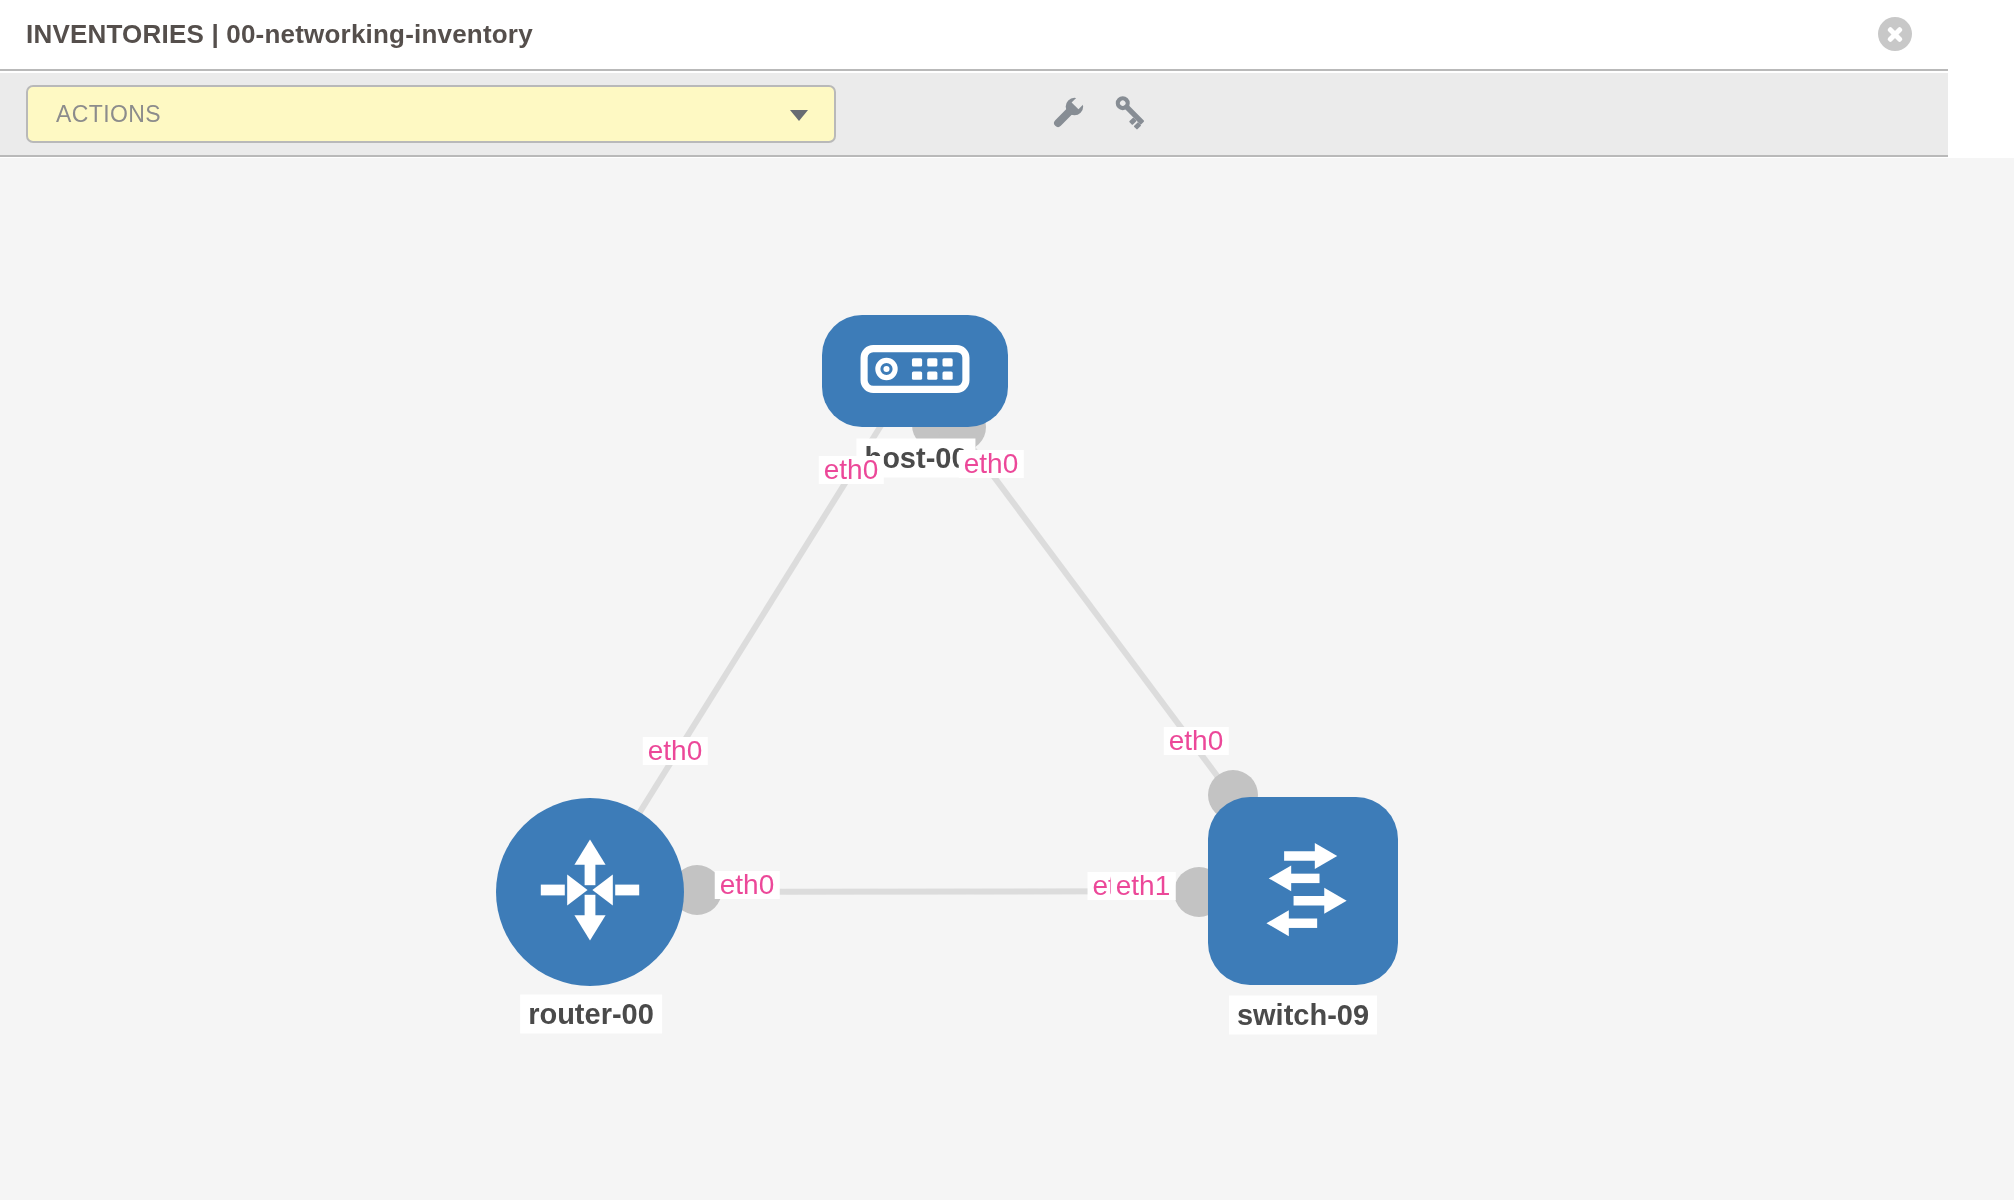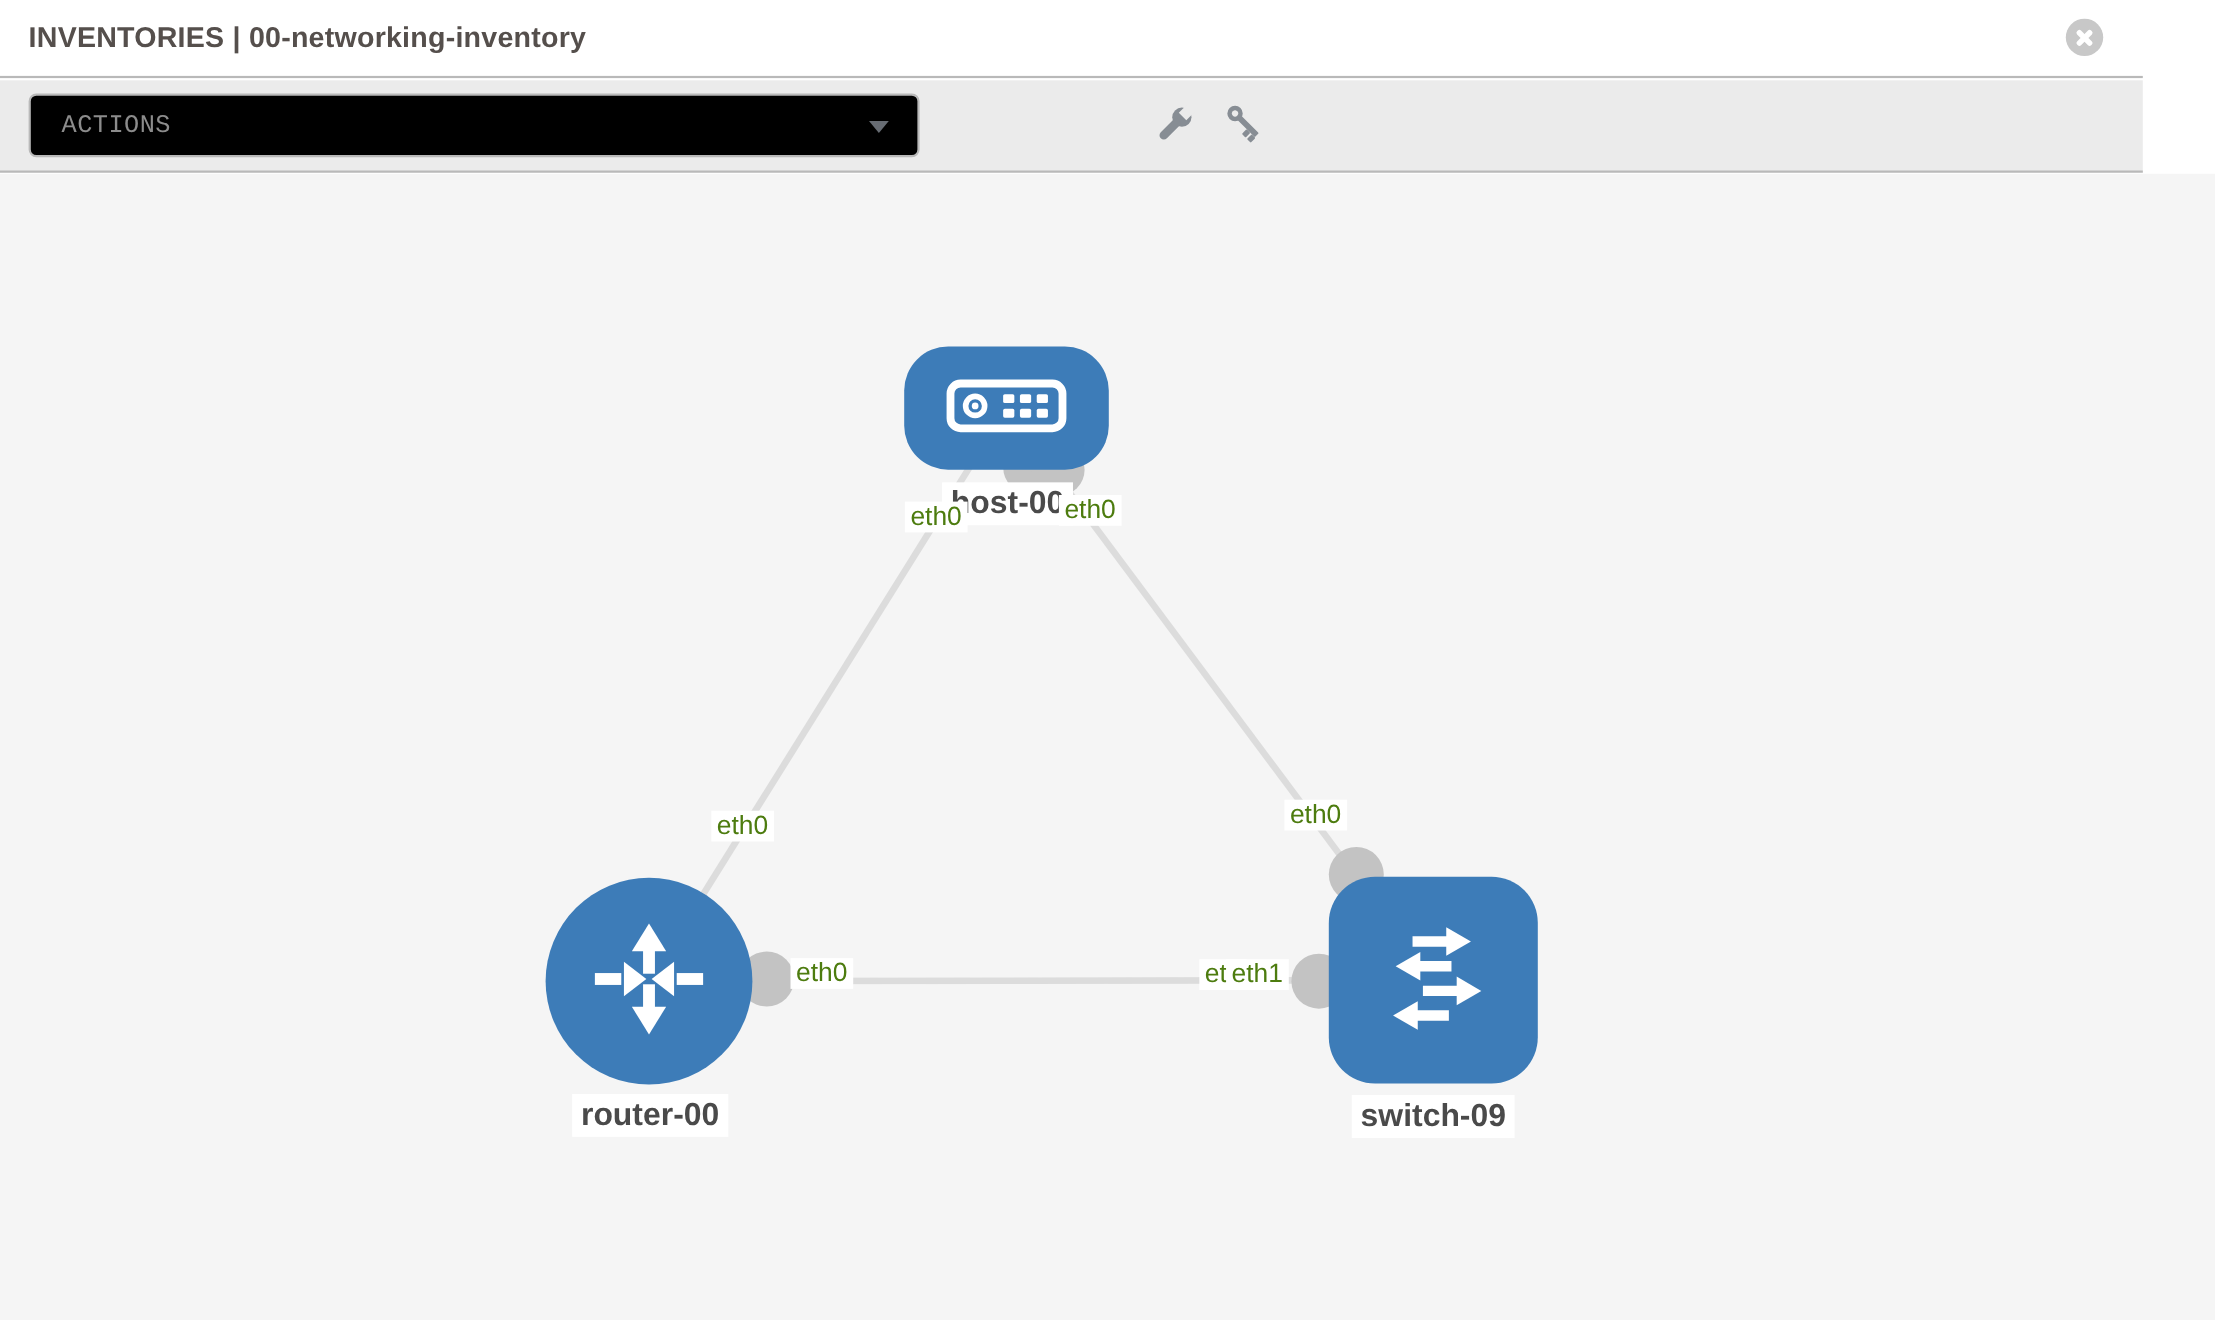--- a/index.html
+++ b/index.html
@@ -15,22 +15,22 @@
   .close-btn { position:absolute; right:36px; top:17px; width:34px; height:34px;
     border-radius:50%; background:#c8c8c8; cursor:pointer; }
   .close-btn::before, .close-btn::after { content:""; position:absolute; left:8px; top:14.5px;
     width:18px; height:5px; border-radius:2px; background:#fff; }
   .close-btn::before { transform:rotate(45deg); }
   .close-btn::after  { transform:rotate(-45deg); }
 
   
   .tbar { position:absolute; left:0; top:73px; width:100%; height:84px; background:#ebebeb;
     border-bottom:2px solid #b9b9b9; }
-  .ddl { position:absolute; top:12px; height:58px; background:#000000;
-    border:2px solid #b9b9b9; border-radius:7px; cursor:pointer;font-family:Liberation Mono, monospace; }
+  .ddl { position:absolute; top:12px; height:58px; background:#fef9c3;
+    border:2px solid #b9b9b9; border-radius:7px; cursor:pointer; }
   .ddl .lbl { position:absolute; left:28px; top:0; line-height:54px; font-size:23px;
     color:#8c8c8c; letter-spacing:0.4px; }
   .caret { position:absolute; right:26px; top:23px; width:0; height:0;
     border-left:9px solid transparent; border-right:9px solid transparent;
     border-top:11px solid #676c73; }
   .ddl-actions { left:26px; width:810px; }
   .ddl-search  { left:1180px; width:797px; }
   .tool-ic { position:absolute; top:20px; width:42px; height:42px; cursor:pointer; }
   .tool-ic svg { width:100%; height:100%; }
   .ic-wrench { left:1046px; }
@@ -39,22 +39,22 @@
   
   .canvas { position:absolute; left:0; top:158px; width:2014px; height:1042px; background:#f5f5f5; }
   .links-svg { position:absolute; left:0; top:0; }
 
   .node { position:absolute; display:flex; align-items:center; justify-content:center;
     background:#3d7cb8; cursor:pointer; }
   .node-host   { left:822px; top:157px; width:186px; height:112px; border-radius:40px; }
   .node-router { left:496px; top:640px; width:188px; height:188px; border-radius:50%; }
   .node-switch { left:1208px; top:639px; width:190px; height:188px; border-radius:42px; }
 
-  .chip { position:absolute; transform:translate(-50%,-50%); background:#fff; color:#4d7c0f;
-    font-size:24px; line-height:26px; padding:1px 5px; white-space:nowrap; }
+  .chip { position:absolute; transform:translate(-50%,-50%); background:#fff; color:#ec4899;
+    font-size:28px; line-height:26px; padding:1px 5px; white-space:nowrap; }
   .chip.big { font-size:29px; line-height:37px; padding:1px 8px; color:#4a4a4a;font-weight:bold; }
   .chip.back  { z-index:1; }
   .chip.front { z-index:2; }
 </style>
 </head>
 <body>
 
 <div class="window">
 
   <div class="hdr">

